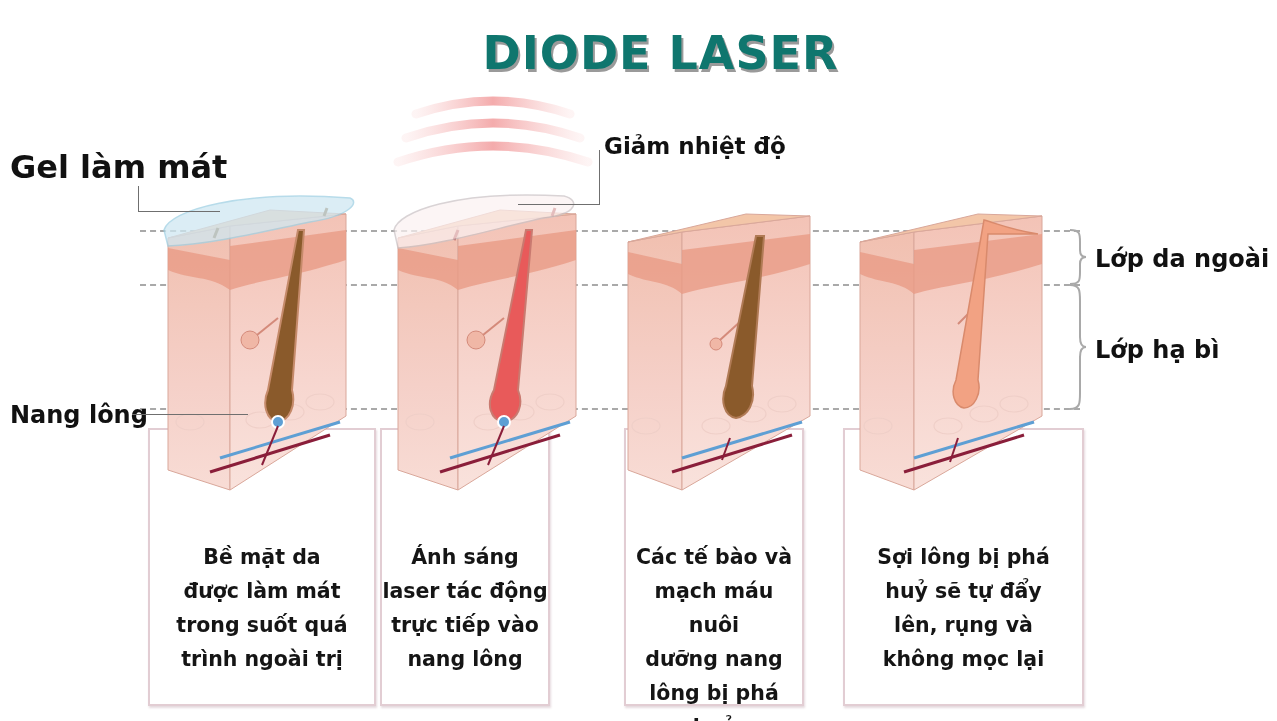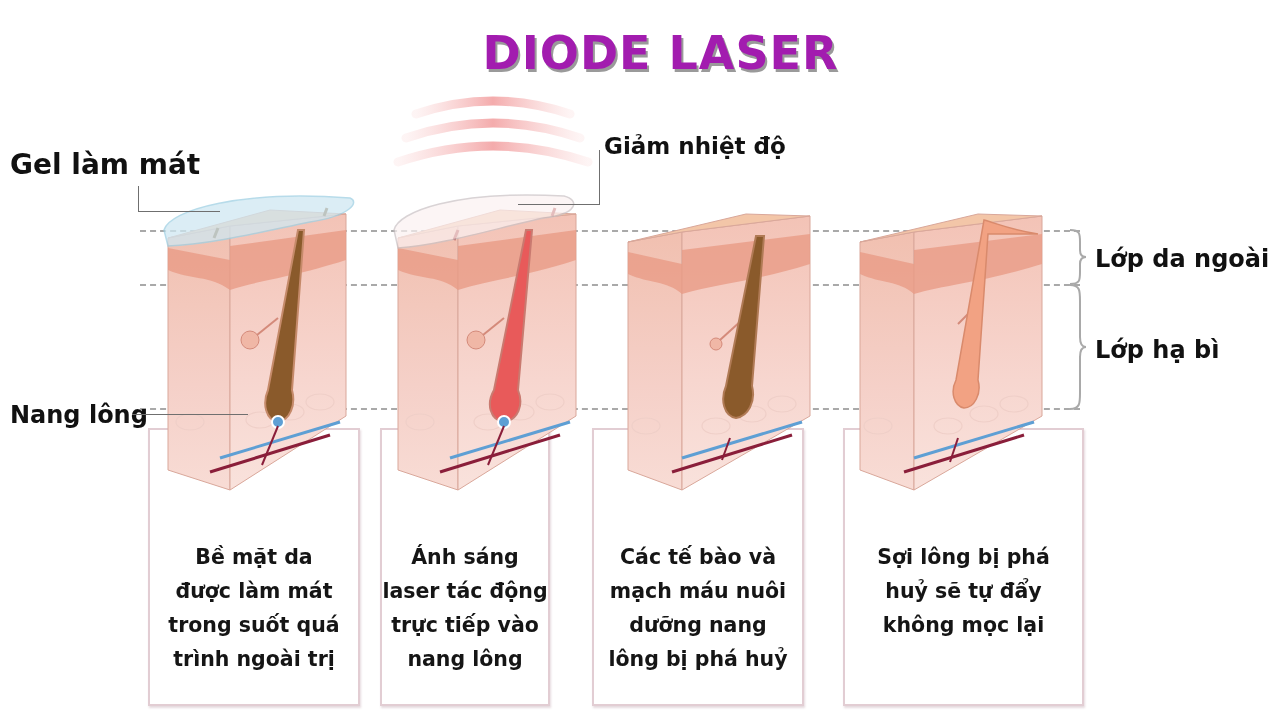--- a/index.html
+++ b/index.html
@@ -3,26 +3,26 @@
 <meta charset="utf-8">
 <style>
   * { box-sizing: border-box; margin: 0; padding: 0; }
   html, body { width: 1277px; height: 721px; background: #ffffff; overflow: hidden; }
   body { position: relative; font-family: "Liberation Sans", sans-serif; color: #111; }
   .abs { position: absolute; }
 
   .title {
     position: absolute; left: 0; width: 1277px; top: 26px; text-align: center;
     font-family: "DejaVu Sans", sans-serif; font-weight: bold; font-size: 46px;
-    letter-spacing: 1px; color: #a21caf;
+    letter-spacing: 1px; color: #0f766e;
     text-shadow: 2px 3px 0 #9a9a9a;
     padding-left: 44px;
   }
   .label { position: absolute; font-family: "DejaVu Sans", sans-serif; font-weight: bold; color: #111; white-space: nowrap; }
-  .label.big { font-size: 28px; font-weight: bold; }
+  .label.big { font-size: 32px; font-weight: bold; }
   .label.med { font-size: 23px; }
   .label.sm { font-size: 24px; }
 
   .dash { position: absolute; height: 0; border-top: 2px dashed #a9a9a9; }
   .leader { position: absolute; border-color: #6f6f6f; border-style: solid; border-width: 0; }
 
   .box {
     position: absolute; top: 428px; height: 278px; border: 2px solid #e2cdd3;
     background: #fff; box-shadow: 1px 2px 2px rgba(180,150,160,0.35);
   }
@@ -38,48 +38,49 @@
 </style>
 </head>
 <body>
 
 <div class="title">DIODE LASER</div>
 
 <div class="dash" style="left:140px; width:940px; top:230px;"></div>
 <div class="dash" style="left:140px; width:940px; top:284px;"></div>
 <div class="dash" style="left:140px; width:940px; top:408px;"></div>
 
-<div class="box" style="left:148px; width:212px;">
+<div class="box" style="left:148px; width:228px;">
   <div class="box-text">
     <span>Bề mặt da</span>
     <span>được làm mát</span>
     <span>trong suốt quá</span>
     <span>trình ngoài trị</span>
   </div>
 </div>
 <div class="box" style="left:380px; width:170px;">
   <div class="box-text">
     <span>Ánh sáng</span>
     <span>laser tác động</span>
     <span>trực tiếp vào</span>
     <span>nang lông</span>
   </div>
 </div>
-<div class="box" style="left:592px; width:212px;">
+<div class="box" style="left:624px; width:180px;">
   <div class="box-text">
     <span>Các tế bào và</span>
     <span>mạch máu nuôi</span>
     <span>dưỡng nang</span>
     <span>lông bị phá huỷ</span>
   </div>
 </div>
 <div class="box" style="left:843px; width:241px;">
   <div class="box-text">
     <span>Sợi lông bị phá</span>
     <span>huỷ sẽ tự đẩy</span>
+    <span>lên, rụng và</span>
     <span>không mọc lại</span>
   </div>
 </div>
 
 <svg width="0" height="0" style="position:absolute">
   <defs>
     <linearGradient id="sideGrad" x1="0" y1="0" x2="0" y2="1">
       <stop offset="0" stop-color="#f3c3b6"></stop>
       <stop offset="0.6" stop-color="#f7d6cf"></stop>
       <stop offset="1" stop-color="#f9e2dc"></stop>

